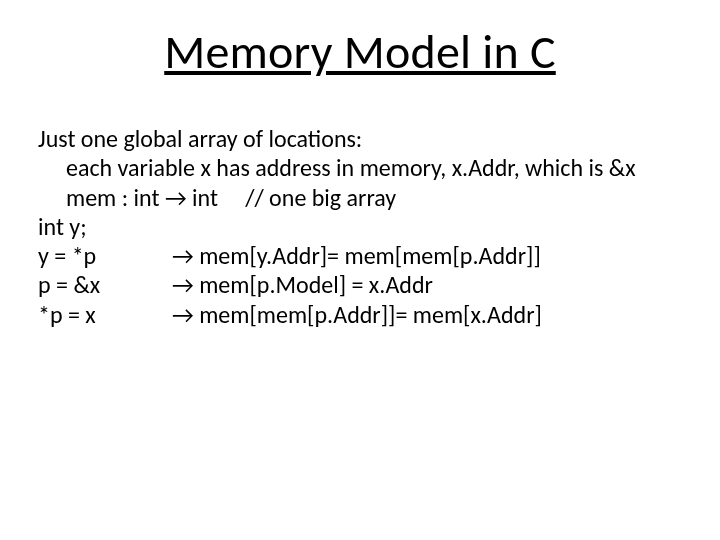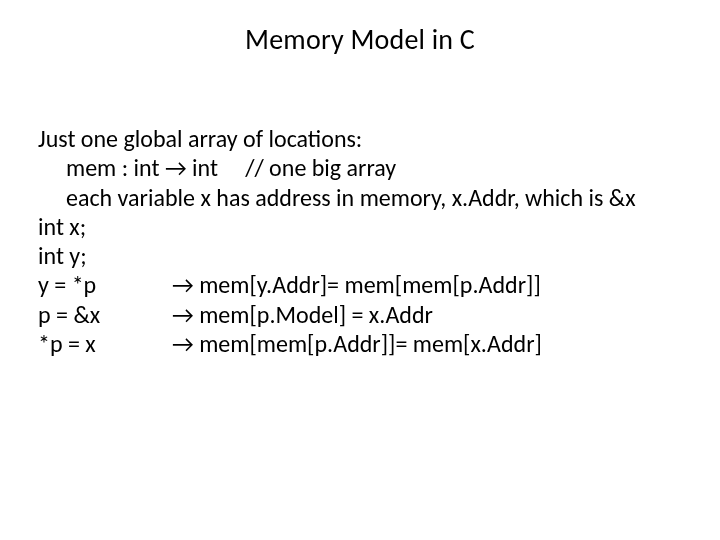--- a/index.html
+++ b/index.html
@@ -12,25 +12,26 @@
     color: #000;
   }
   .slide {
     position: relative;
     width: 720px;
     height: 540px;
     box-sizing: border-box;
   }
   .title {
     text-align: center;
-    font-size: 28px;
+    font-size: 48px;
     font-weight: 400;
     padding-top: 22px;
     padding-bottom: 18px;
     letter-spacing: 0.2px;
+    text-decoration: underline;
   }
   .body {
     position: absolute;
     left: 38px;
     top: 124px;
     font-size: 24px;
     line-height: 1.22;
   }
   .indent {
     padding-left: 28px;
@@ -55,26 +56,25 @@
 <body>
 
 <div class="slide">
 
   <div class="title">Memory Model in C</div>
 
   <div class="body">
 
     <div class="row">Just one global array of locations:</div>
 
+    <div class="row indent">each variable x has address in memory, x.Addr, which is &amp;x</div>
+
     <div class="row indent">
       <span>mem : int </span><span class="arrow">→</span><span> int&nbsp;&nbsp;&nbsp;&nbsp;&nbsp;// one big array</span>
     </div>
-
-    <div class="row indent">each variable x has address in memory, x.Addr, which is &amp;x</div>
-    <div class="row">int x;</div>
     <div class="row">int y;</div>
 
 
 
     <div class="row">
       <span class="lhs">y = *p</span><span class="rhs"><span class="arrow">→</span><span> mem[y.Addr]= mem[mem[p.Addr]]</span></span>
     </div>
 
     <div class="row">
       <span class="lhs">p = &amp;x</span><span class="rhs"><span class="arrow">→</span><span> mem[p.Model] = x.Addr</span></span>

